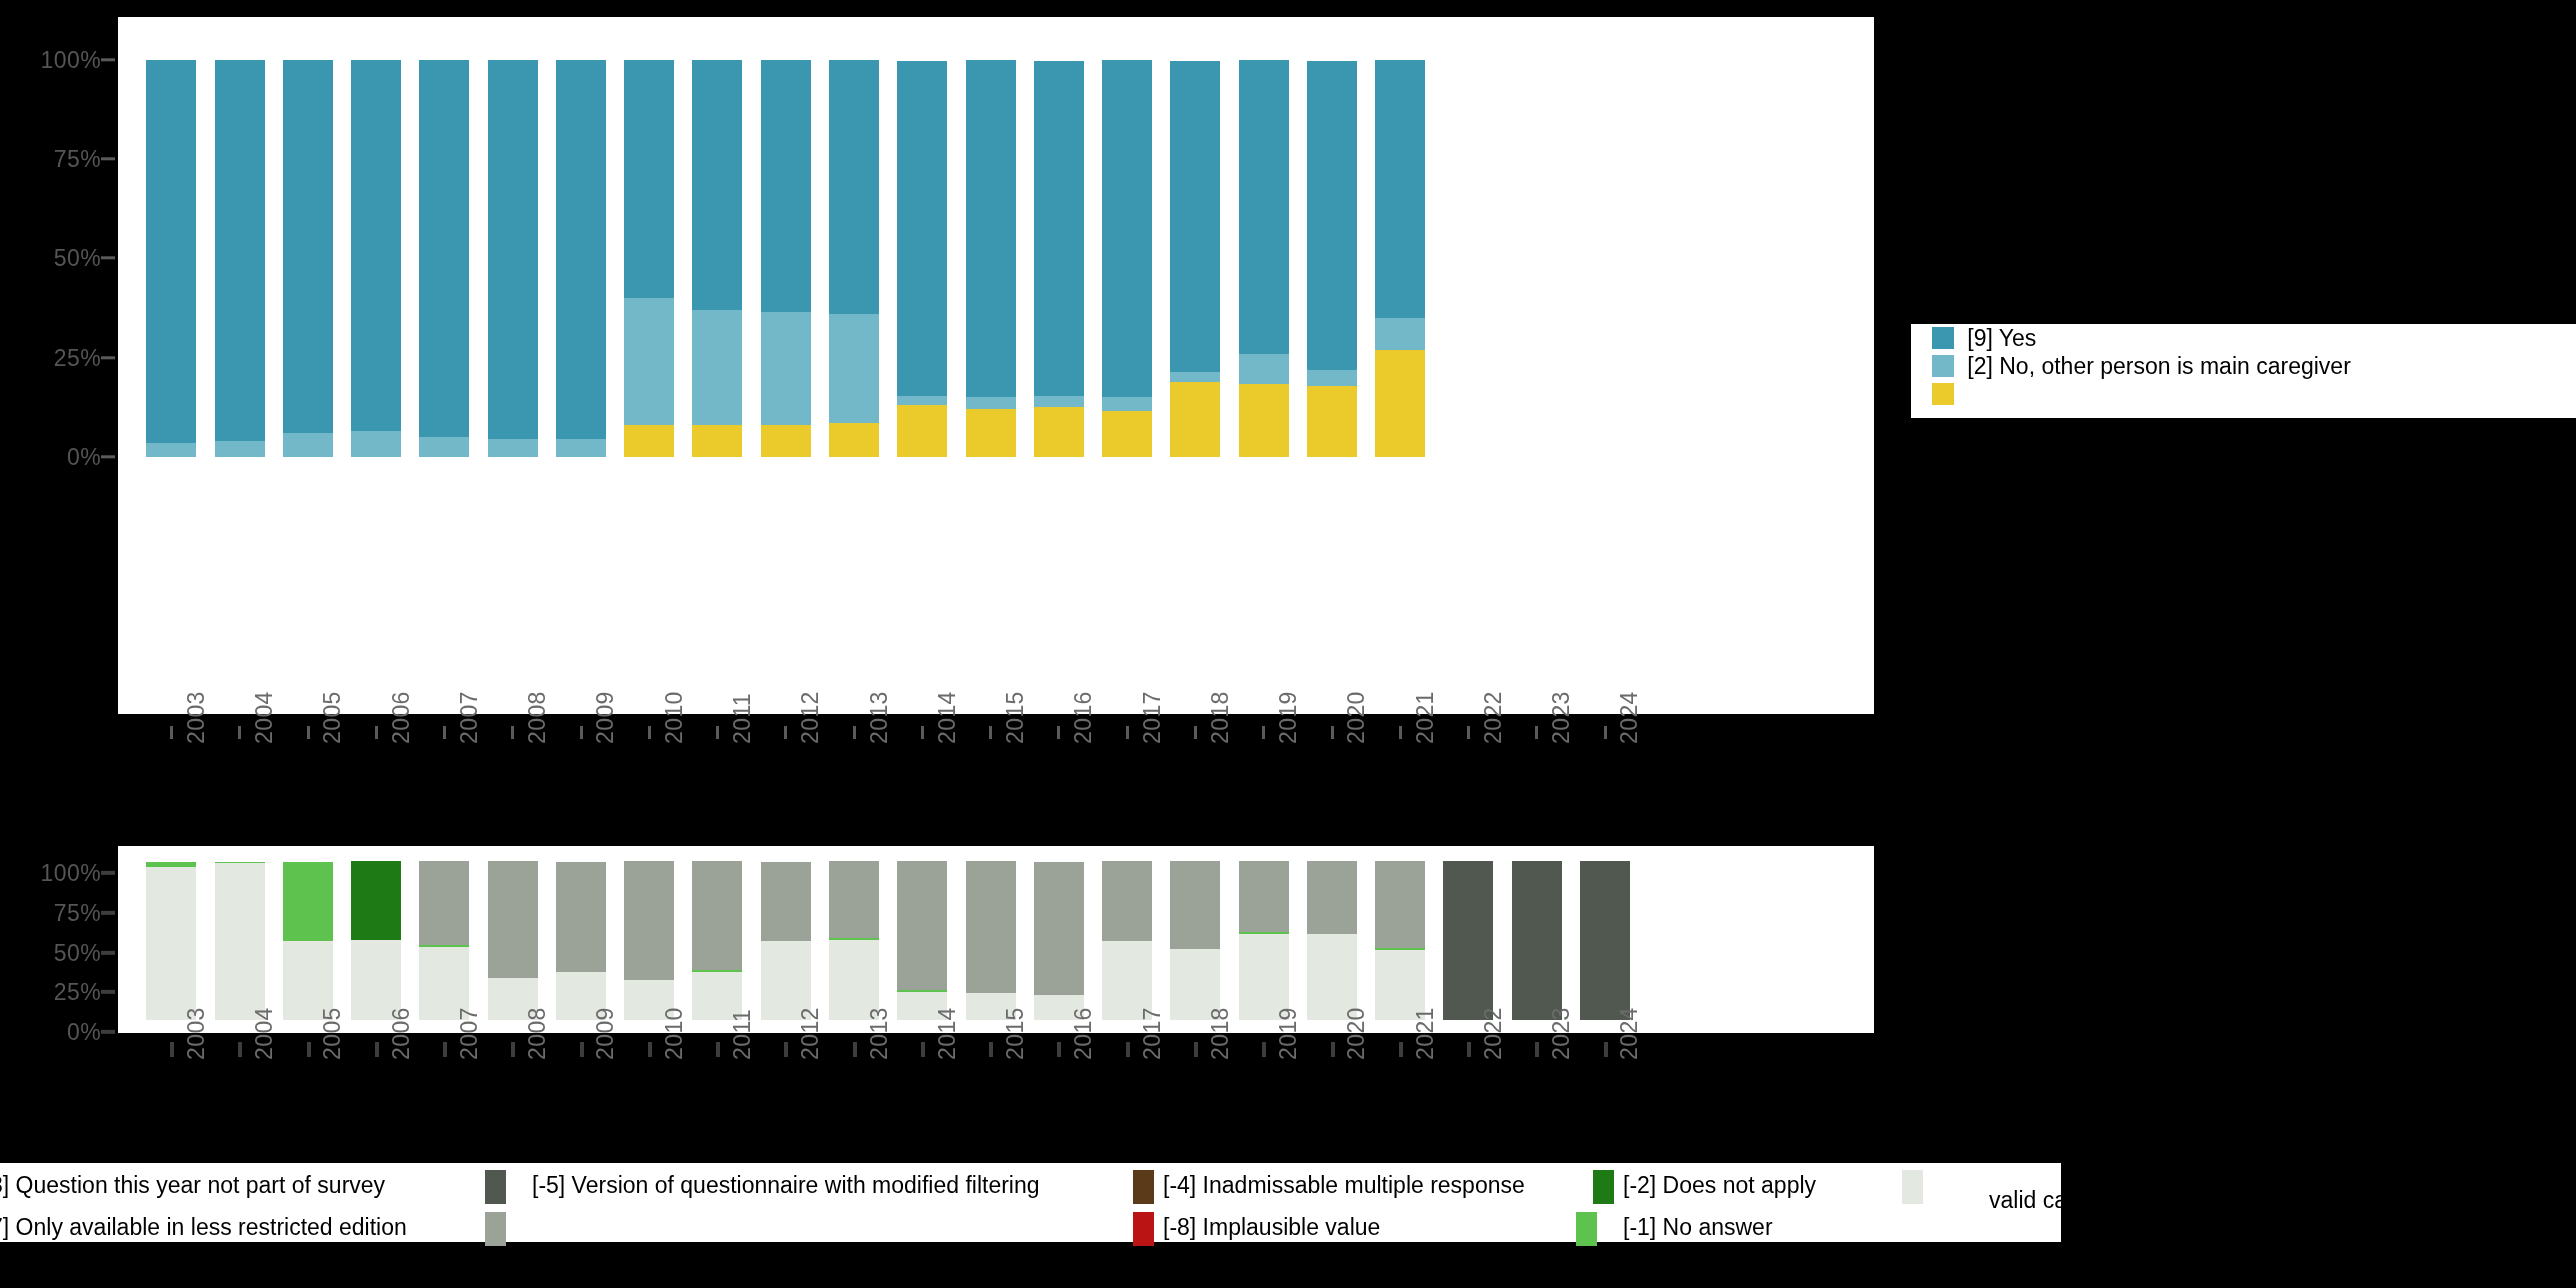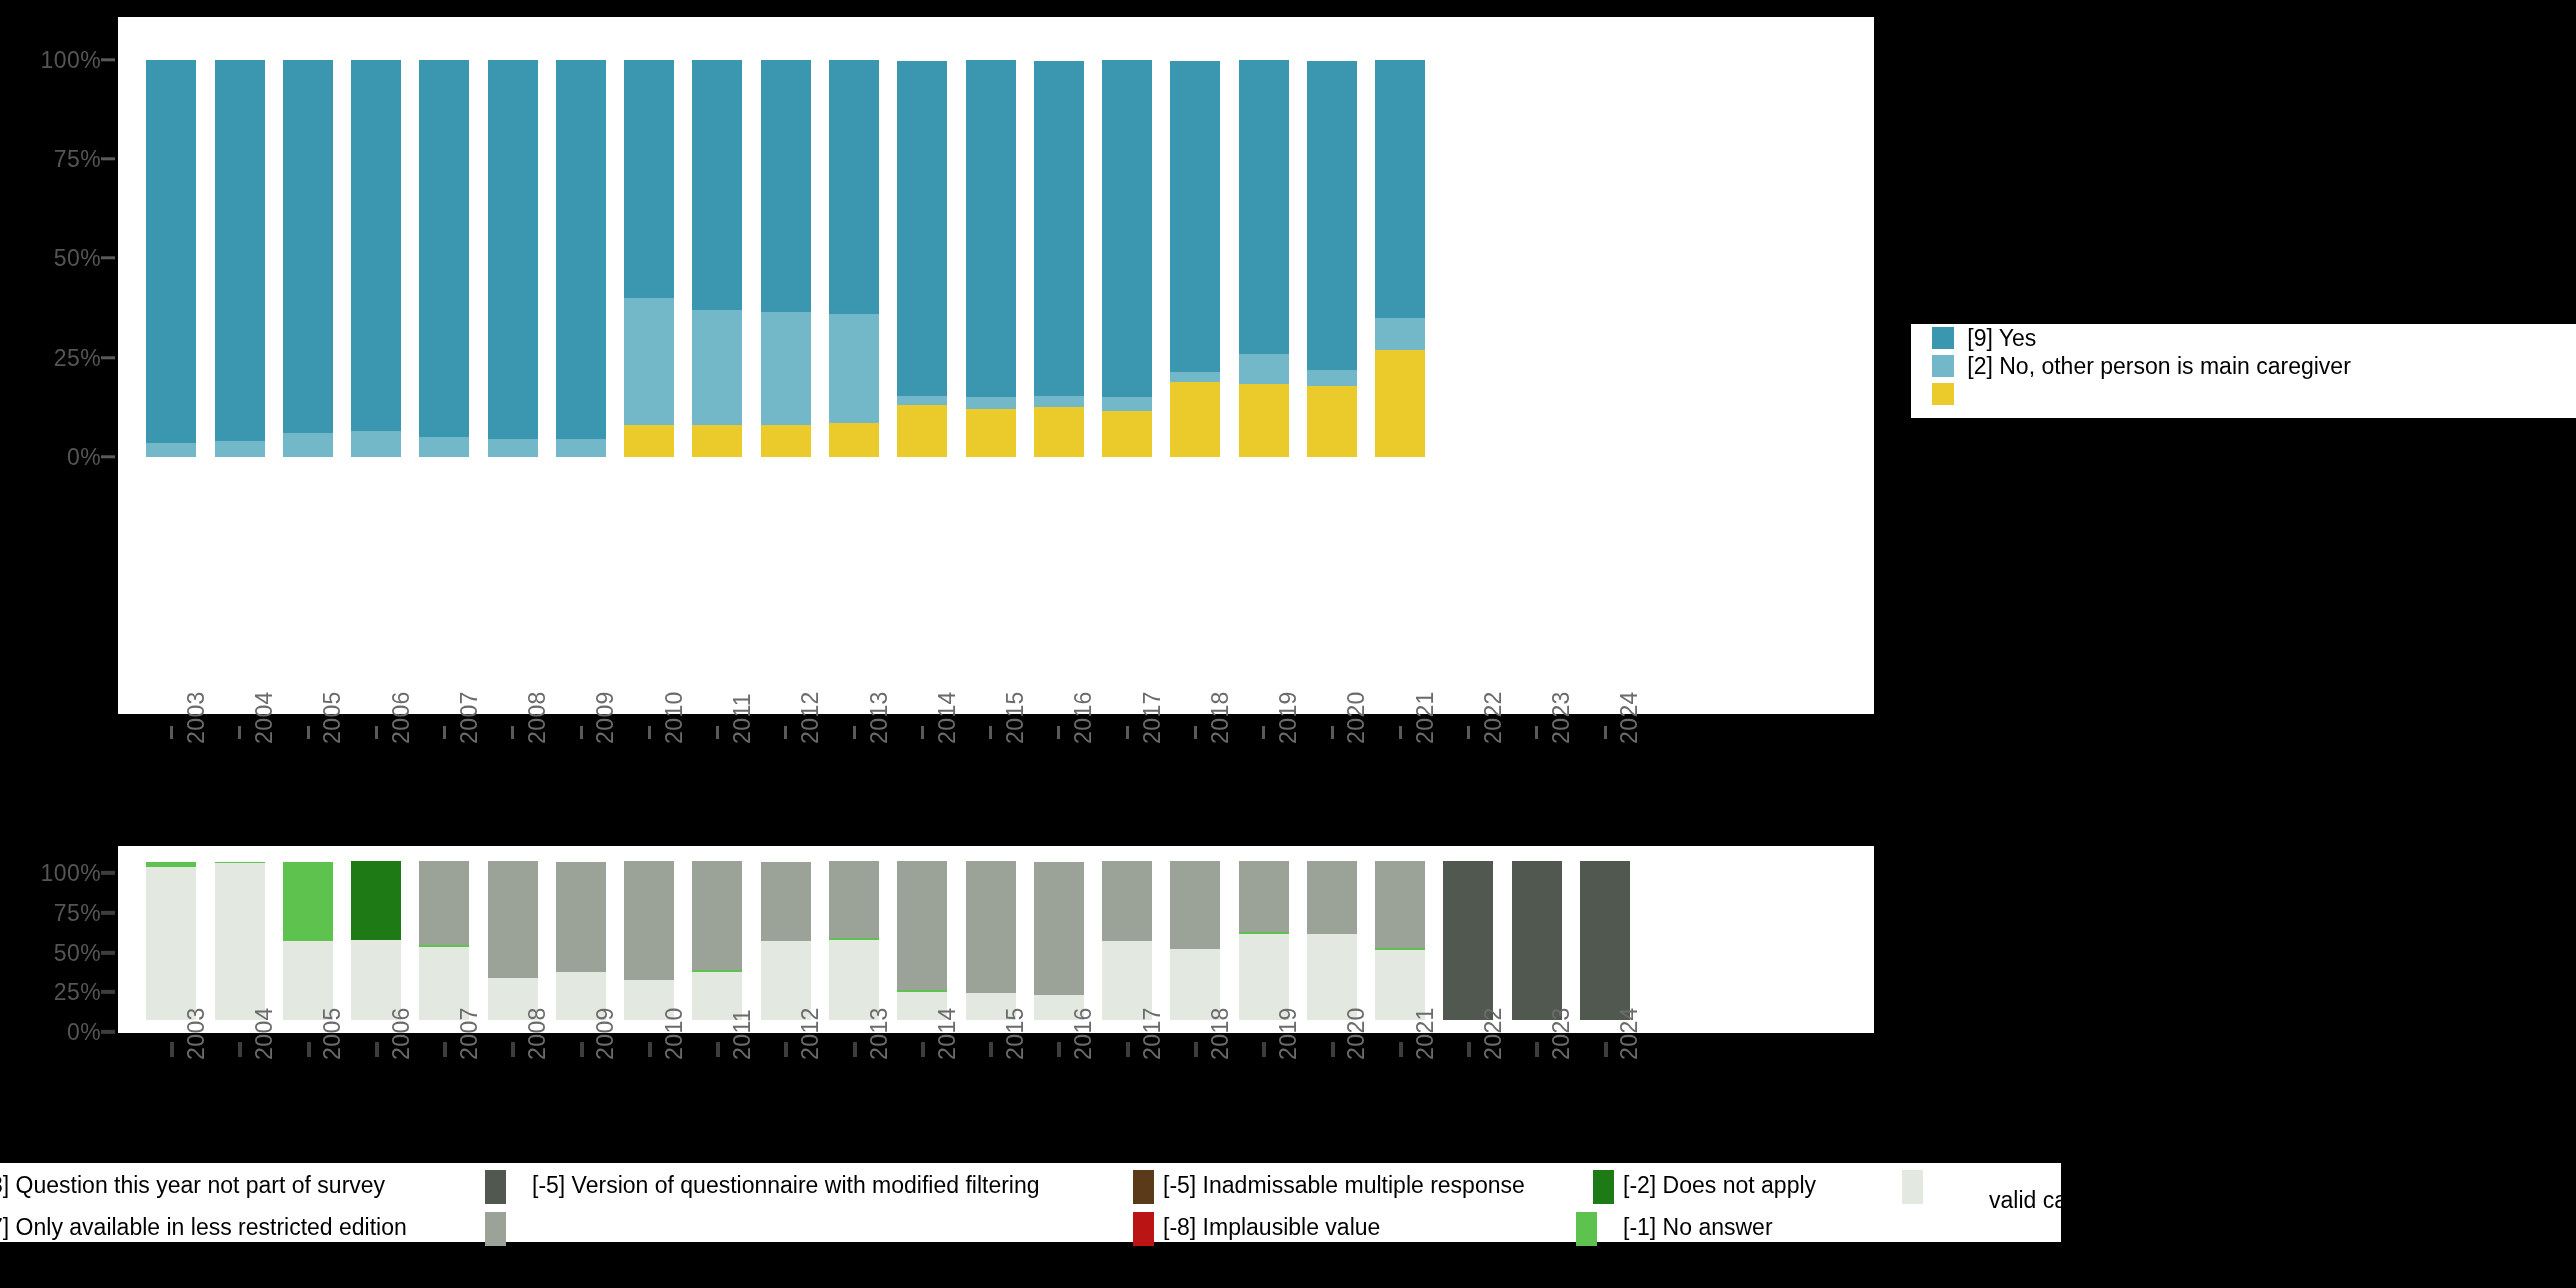--- a/index.html
+++ b/index.html
@@ -373,21 +373,21 @@
 <div id="bottom-legend">
     <div class="blg-item" style="left: -24px; top: 5.2px;">
       <span class="blg-tx">[-8] Question this year not part of survey</span>
     </div>
     <span class="blg-sw" style="position: absolute; left: 485px; top: 6.9px; background: rgb(80, 88, 79);"></span>
     <div class="blg-item" style="left: 532px; top: 5.2px;">
       <span class="blg-tx">[-5] Version of questionnaire with modified filtering</span>
     </div>
     <span class="blg-sw" style="position: absolute; left: 1133px; top: 6.9px; background: rgb(90, 58, 24);"></span>
     <div class="blg-item" style="left: 1163px; top: 5.2px;">
-      <span class="blg-tx">[-5] Inadmissable multiple response</span>
+      <span class="blg-tx">[-4] Inadmissable multiple response</span>
     </div>
     <span class="blg-sw" style="position: absolute; left: 1593px; top: 6.9px; background: rgb(168, 130, 90);"></span>
     <div class="blg-item" style="left: 1623px; top: 5.2px;">
       <span class="blg-tx">[-2] Does not apply</span>
     </div>
     <div class="blg-item" style="left: 1949px; top: 20px; margin-left: 40px;">
       <span class="blg-tx">valid cases</span>
     </div>
     <span class="blg-sw" style="position: absolute; left: 1902px; top: 6.9px; background: rgb(227, 232, 225);"></span>
     <div class="blg-item" style="left: -24px; top: 47px;">

